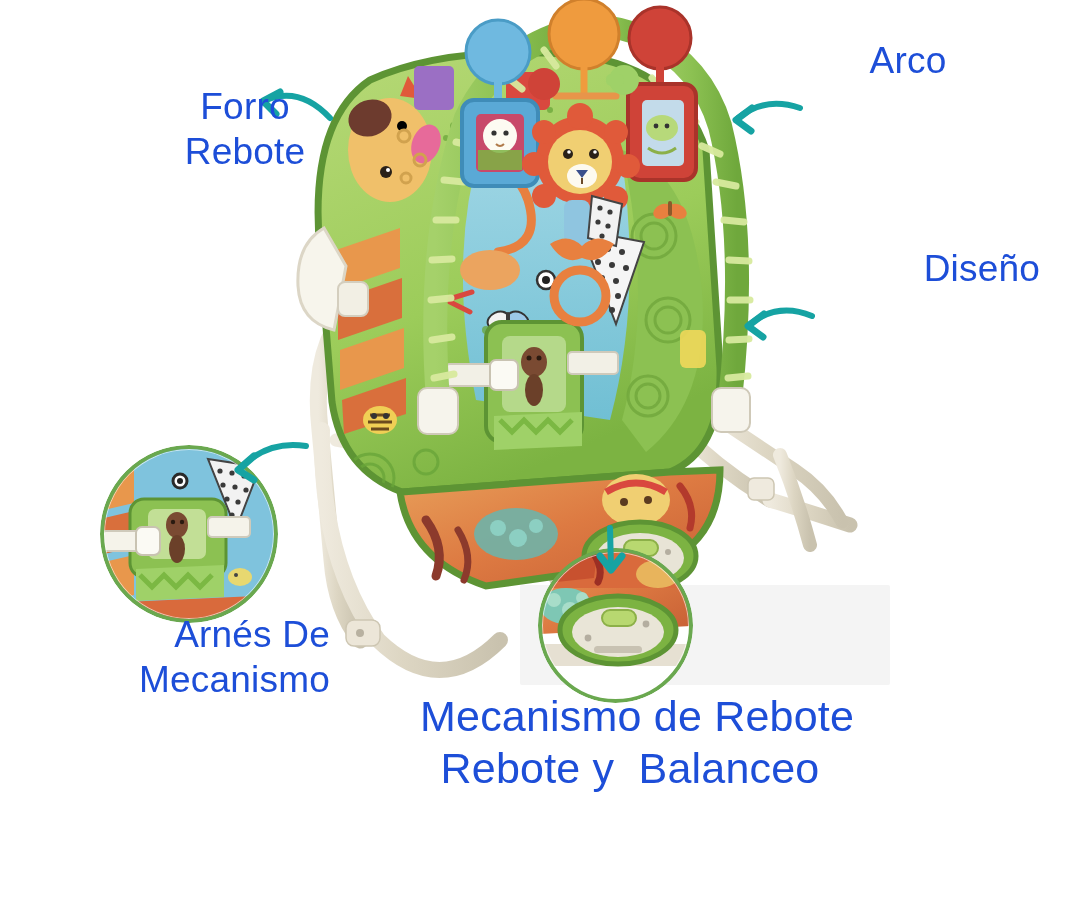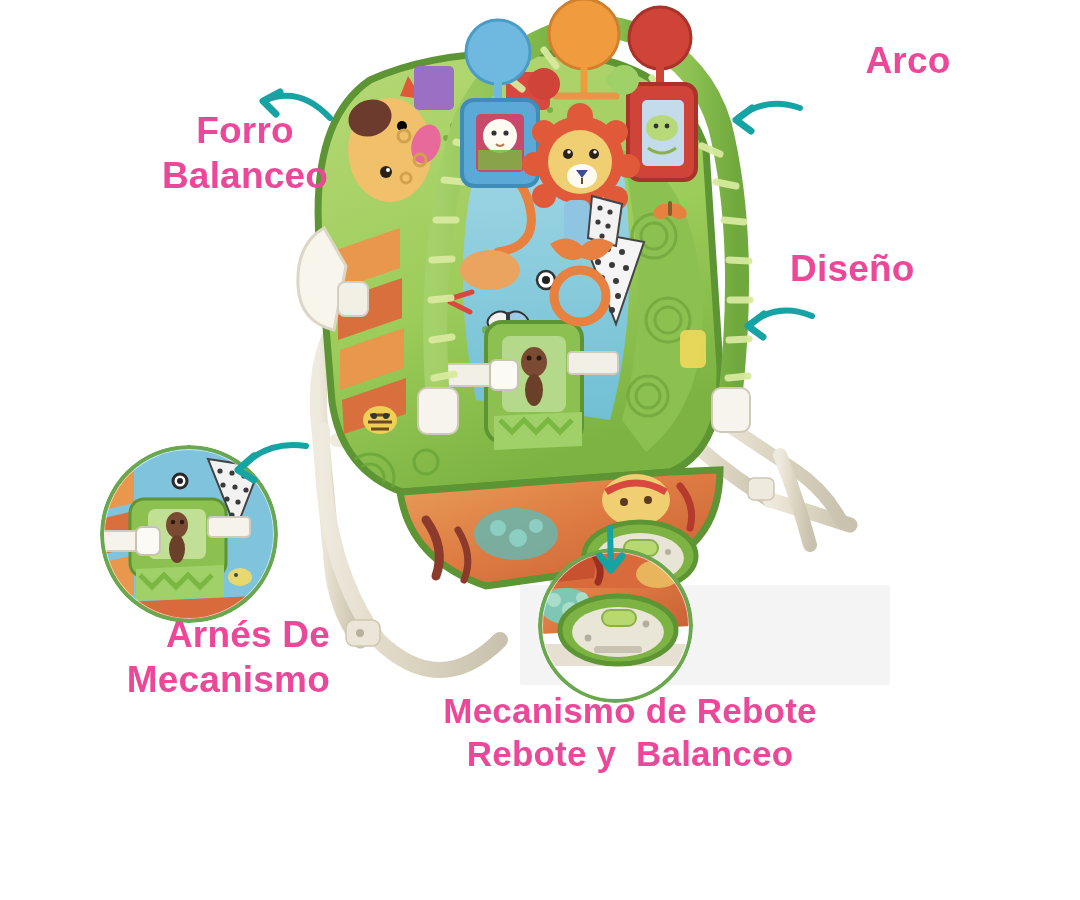--- a/index.html
+++ b/index.html
@@ -2,30 +2,30 @@
 <html><head>
 <meta charset="utf-8">
 <style>
   * { margin:0; padding:0; box-sizing:border-box; }
   html,body { width:1080px; height:900px; background:#ffffff; overflow:hidden; }
   body { font-family:"Liberation Sans", sans-serif; position:relative; }
 
   .stage { position:absolute; left:0; top:0; width:1080px; height:900px; }
 
   
-  .callout { position:absolute; color:#ec4899; font-size:37px; line-height:1.22;
-             font-weight:700; letter-spacing:.2px; white-space:pre; }
+  .callout { position:absolute; color:#1d4ed8; font-size:37px; line-height:1.22;
+             font-weight:400; letter-spacing:.2px; white-space:pre; }
   .callout.c-right { text-align:center; }
   .callout.c-left  { text-align:center; }
 
-  #label-forro       { left:150px;  top:108px; width:190px; text-align:center; }
+  #label-forro       { left:150px;  top:84px; width:190px; text-align:center; }
   #label-arco        { left:778px;  top:38px;  width:260px; text-align:center; }
-  #label-ergonomico  { left:790px;  top:246px; width:250px; text-align:left; }
+  #label-ergonomico  { left:790px;  top:246px; width:250px; text-align:right; }
   #label-arnes       { left:40px;   top:612px; width:290px; text-align:right; }
-  #label-rebote      { left:420px;  top:690px; width:420px; text-align:center; font-size:35px;}
+  #label-rebote      { left:420px;  top:690px; width:420px; text-align:center; font-size:43px;}
 
   
   .arrows { position:absolute; inset:0; pointer-events:none; }
 
   
   .bg-block { position:absolute; left:520px; top:585px; width:370px; height:100px;
               background:#f4f4f4; border-radius:2px; }
 
   
   .product { position:absolute; left:250px; top:0px; width:620px; height:680px; }
@@ -483,21 +483,21 @@
         <path d="M254 456 L238 470 L254 480" stroke-width="7"></path>
       </g>
 
       <g>
         <path d="M610 528 L611 568"></path>
         <path d="M600 556 L611 570 L622 556" stroke-width="7"></path>
       </g>
     </g>
   </svg>
 
-  <div class="callout c-left" id="label-forro"><span>Forro</span><br><span>Balanceo</span></div>
+  <div class="callout c-left" id="label-forro"><span>Forro</span><br><span>Rebote</span></div>
 
   <div class="callout c-right" id="label-arco"><span>Arco</span><br></div>
 
   <div class="callout c-right" id="label-ergonomico"><span>Diseño</span><br></div>
 
   <div class="callout c-left" id="label-arnes"><span>Arnés De</span><br><span>Mecanismo</span></div>
 
   <div class="callout" id="label-rebote"><span>Mecanismo de Rebote</span><br><span>Rebote y  Balanceo</span></div>
 
 </div>

